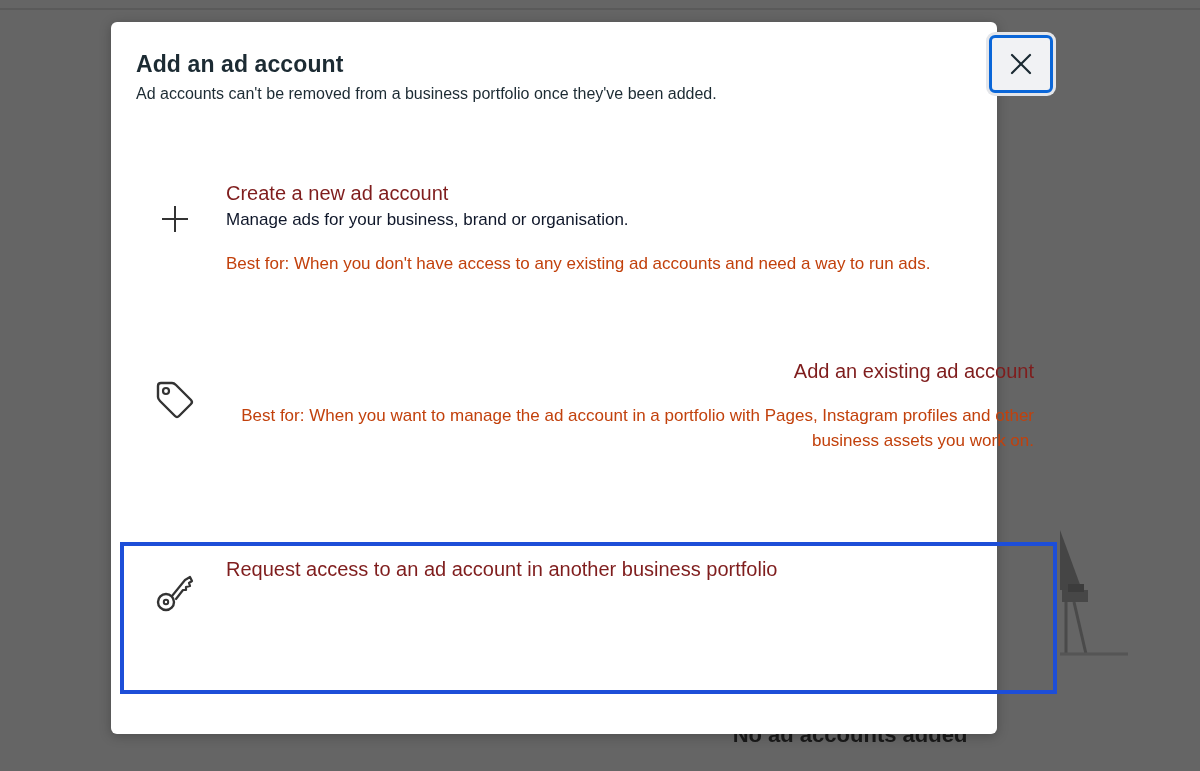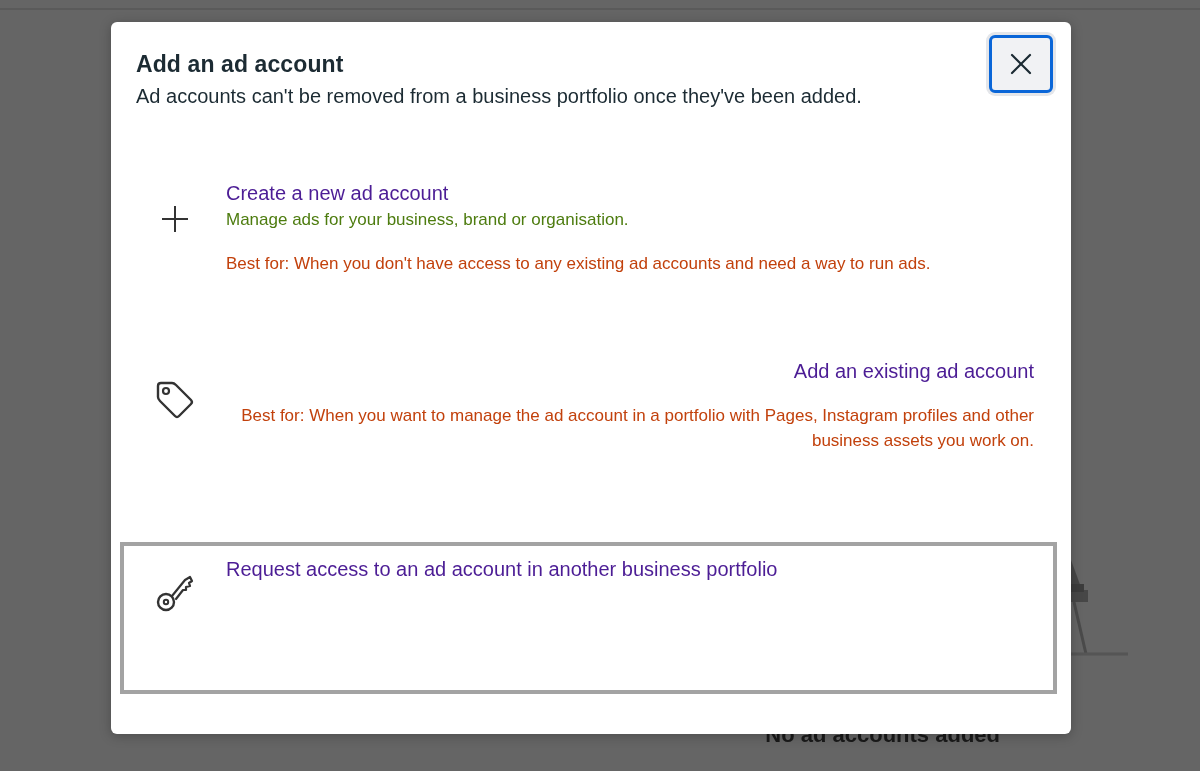--- a/index.html
+++ b/index.html
@@ -15,73 +15,73 @@
     .top-rule {
       position: absolute; left: 0; top: 8px; width: 1200px; height: 2px;
       background: #5a5a5a;
     }
     
     .bg-illustration {
       position: absolute; left: 1060px; top: 530px; width: 80px; height: 130px;
     }
     .bg-empty-title {
       position: absolute; left: 700px; top: 722px; width: 300px;
-      font-size: 22px; font-weight: bold; color: #1a1a1a; text-align: right;
+      font-size: 22px; font-weight: bold; color: #1a1a1a; text-align: center;
       white-space: nowrap;
     }
     .bg-empty-desc {
       position: absolute; left: 455px; top: 757px; width: 760px;
       font-size: 18px; color: #1a1a1a; white-space: nowrap; overflow: hidden;
     }
 
     
     .modal {
-      position: absolute; left: 111px; top: 22px; width: 960px; height: 712px;
+      position: absolute; left: 111px; top: 22px; width: 886px; height: 712px;
       background: #ffffff; border-radius: 6px;
       box-shadow: 0 2px 12px rgba(0,0,0,0.25);
     }
     .modal-title {
       position: absolute; left: 25px; top: 29px;
       font-size: 23px; font-weight: bold; color: #1c2b33;
       letter-spacing: 0.1px;
     }
     .modal-subtitle {
       position: absolute; left: 25px; top: 63px;
-      font-size: 20px; color: #1c2b33;
+      font-size: 16px; color: #1c2b33;
     }
     .close-btn {
       position: absolute; left: 878px; top: 13px; width: 64px; height: 58px;
       border: 3px solid #0a66d8; border-radius: 6px;
       background: #f1f2f4;
       box-shadow: 0 0 0 3px #e4e6ea;
       display: flex; align-items: center; justify-content: center;
       cursor: pointer;
     }
     .close-btn svg { width: 26px; height: 26px; }
 
     .option {
       position: absolute; left: 11px; width: 932px;
       cursor: pointer;
     }
     .option .icon {
       position: absolute; left: 30px; width: 46px; height: 46px;
       display: flex; align-items: center; justify-content: center;
     }
     .option .text { position: absolute; left: 104px; right: 20px; }
-    .option-title { font-size: 20px; color: #4c1d95; line-height: 24px; }
-    .option-desc  { font-size: 17px; color: #4d7c0f; line-height: 22px; margin-top: 4px; }
+    .option-title { font-size: 20px; color: #7f1d1d; line-height: 24px; }
+    .option-desc  { font-size: 17px; color: #0f172a; line-height: 22px; margin-top: 4px; }
     .option-best  { font-size: 17px; color: #c2410c; line-height: 25px; margin-top: 20px; }
 
     .opt1 { top: 155px; height: 140px; }
     .opt1 .icon { top: 170px; top: 19px; }
     .opt2 { top: 333px; height: 160px; }
     .opt2 .icon { top: 22px; }
     .opt3 {
       top: 520px; height: 152px; left: 9px; width: 937px;
-      border: 4px solid #a3a3a3; border-radius: 0;
+      border: 4px solid #1d4ed8; border-radius: 0;
     }
     .opt3 .icon { top: 24px; left: 28px; }
     .opt3 .text { left: 102px; top: 11px; }
     .opt1 .text { top: 4px; }
     .opt2 .text { top: 4px; text-align: right; }
   </style>
 </head>
 <body>
 
 <div class="backdrop"></div>

